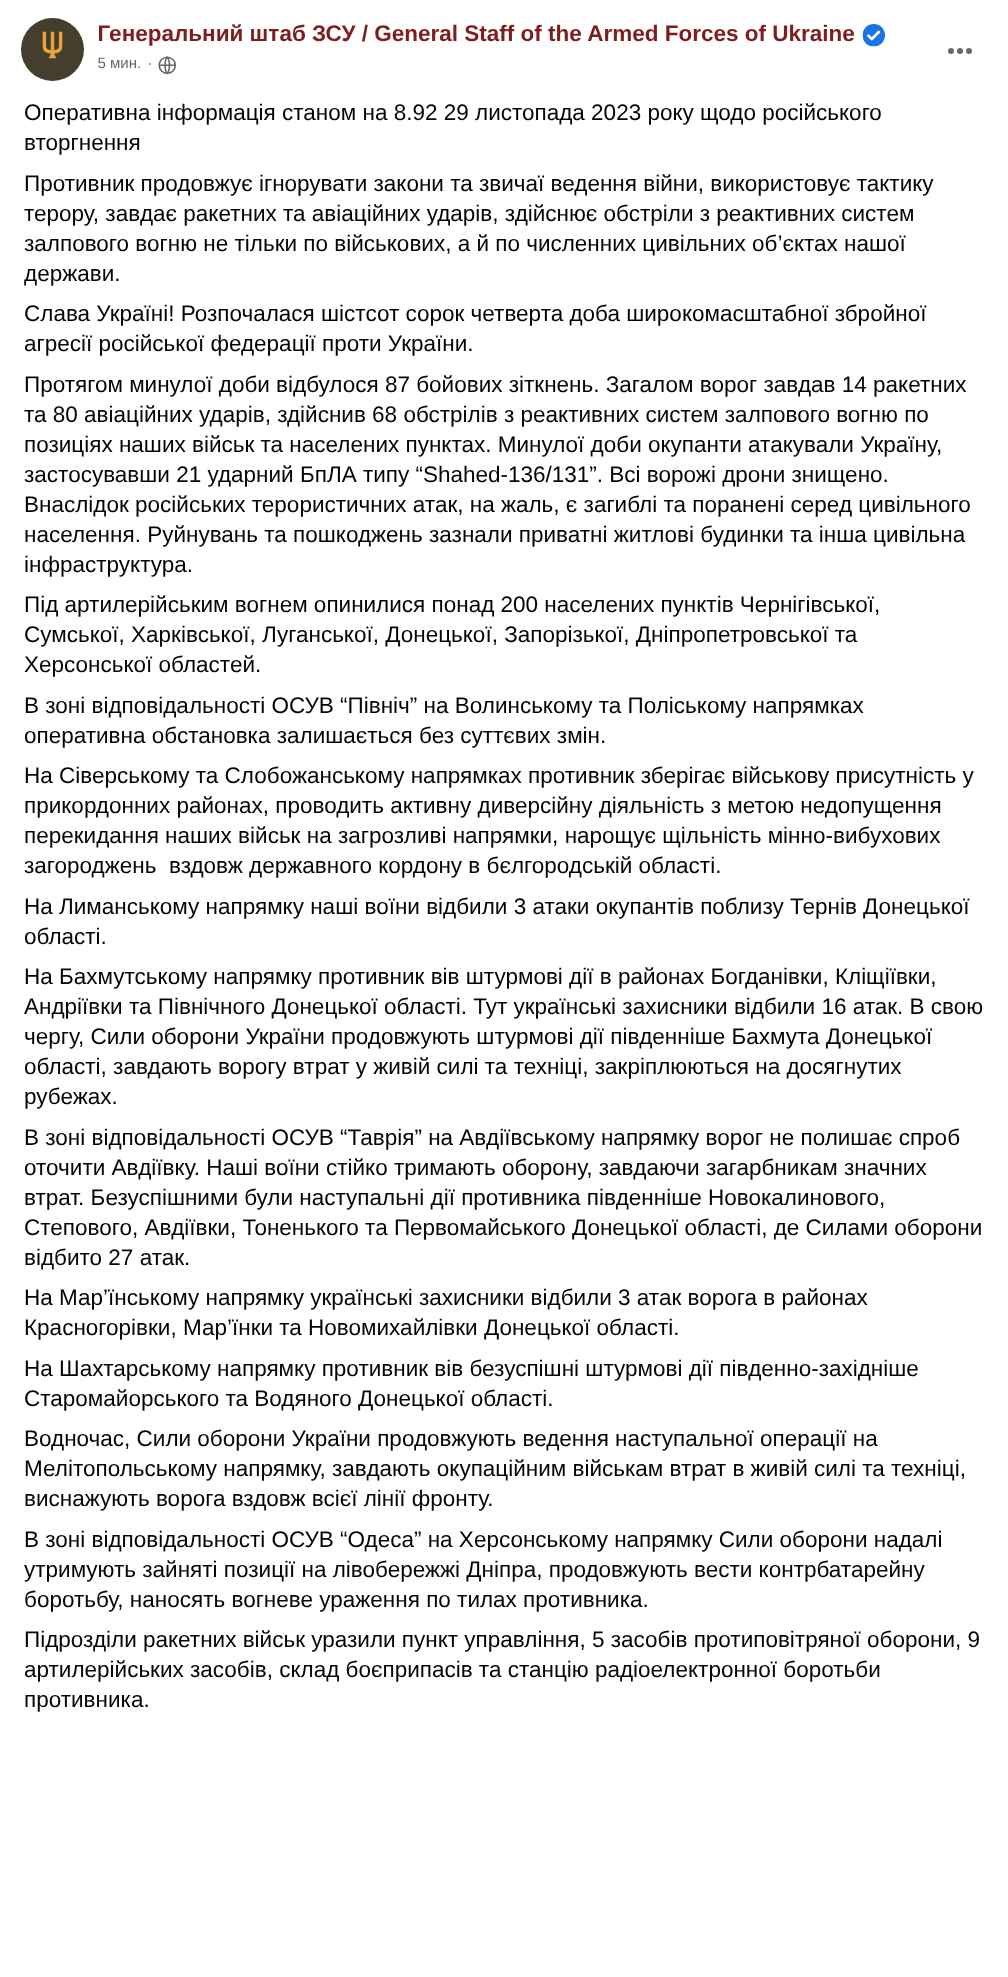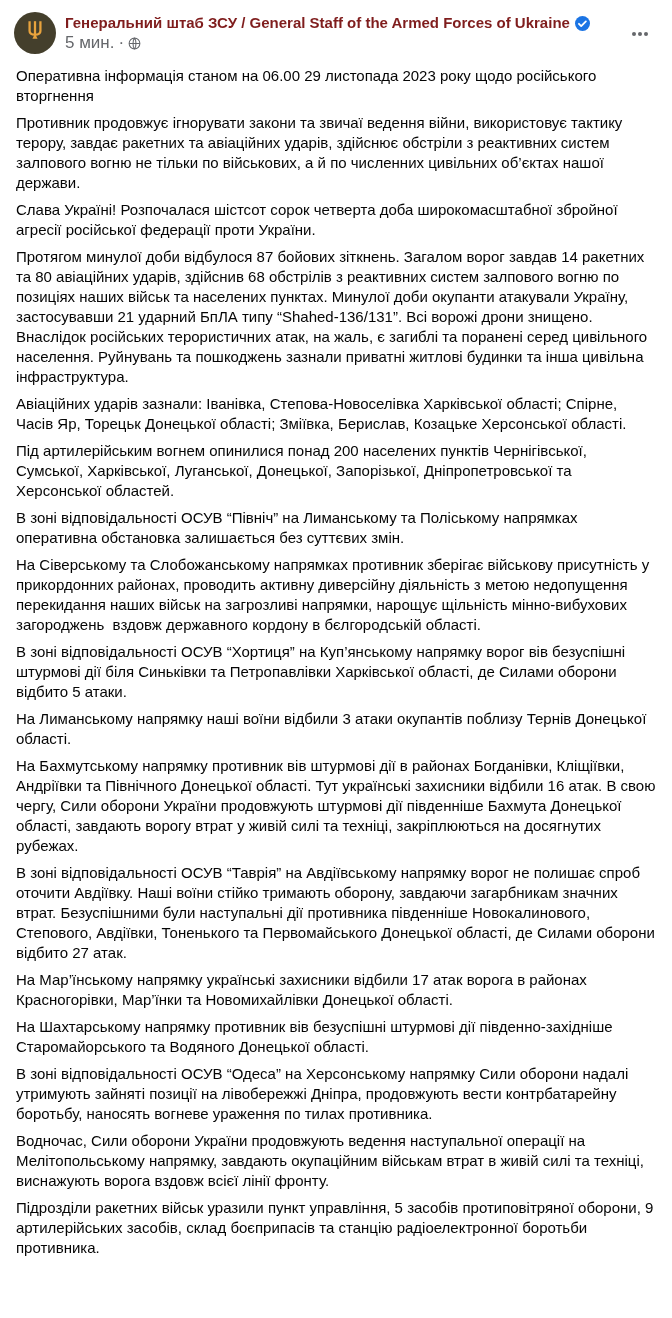--- a/index.html
+++ b/index.html
@@ -47,21 +47,21 @@
     color: #7f1d1d;
     cursor: pointer;
     white-space: nowrap;
   }
   .verified-badge { flex: 0 0 auto; display: inline-flex; }
   .meta-row {
     display: flex;
     align-items: center;
     gap: 4px;
     margin-top: 2px;
-    font-size: 17px;
+    font-size: 10px;
     line-height: 16px;
     color: #65676b;
   }
   .meta-row .timestamp { cursor: pointer; }
   .more-button {
     flex: 0 0 auto;
     width: 32px;
     height: 32px;
     margin-top: 6px;
     border: none;
@@ -136,32 +136,30 @@
             <circle cx="10" cy="10" r="2"></circle>
             <circle cx="16" cy="10" r="2"></circle>
           </g>
         </svg>
       </span>
     </button>
 
   </div>
 
   <div class="post-body">
-      <p>Оперативна інформація станом на 06.00 29 листопада 2023 року щодо російського вторгнення</p>
+      <p>Оперативна інформація станом на 8.92 29 листопада 2023 року щодо російського вторгнення</p>
       <p>Противник продовжує ігнорувати закони та звичаї ведення війни, використовує тактику терору, завдає ракетних та авіаційних ударів, здійснює обстріли з реактивних систем залпового вогню не тільки по військових, а й по численних цивільних об’єктах нашої держави.</p>
       <p>Слава Україні! Розпочалася шістсот сорок четверта доба широкомасштабної збройної агресії російської федерації проти України.</p>
       <p>Протягом минулої доби відбулося 87 бойових зіткнень. Загалом ворог завдав 14 ракетних та 80 авіаційних ударів, здійснив 68 обстрілів з реактивних систем залпового вогню по позиціях наших військ та населених пунктах. Минулої доби окупанти атакували Україну, застосувавши 21 ударний БпЛА типу “Shahed-136/131”. Всі ворожі дрони знищено. Внаслідок російських терористичних атак, на жаль, є загиблі та поранені серед цивільного населення. Руйнувань та пошкоджень зазнали приватні житлові будинки та інша цивільна інфраструктура.</p>
-      <p>Авіаційних ударів зазнали: Іванівка, Степова-Новоселівка Харківської області; Спірне, Часів Яр, Торецьк Донецької області; Зміївка, Берислав, Козацьке Херсонської області.</p>
       <p>Під артилерійським вогнем опинилися понад 200 населених пунктів Чернігівської, Сумської, Харківської, Луганської, Донецької, Запорізької, Дніпропетровської та Херсонської областей.</p>
-      <p>В зоні відповідальності ОСУВ “Північ” на Лиманському та Поліському напрямках оперативна обстановка залишається без суттєвих змін.</p>
+      <p>В зоні відповідальності ОСУВ “Північ” на Волинському та Поліському напрямках оперативна обстановка залишається без суттєвих змін.</p>
       <p>На Сіверському та Слобожанському напрямках противник зберігає військову присутність у прикордонних районах, проводить активну диверсійну діяльність з метою недопущення перекидання наших військ на загрозливі напрямки, нарощує щільність мінно-вибухових загороджень  вздовж державного кордону в бєлгородській області.</p>
-      <p>В зоні відповідальності ОСУВ “Хортиця” на Куп’янському напрямку ворог вів безуспішні штурмові дії біля Синьківки та Петропавлівки Харківської області, де Силами оборони відбито 5 атаки.</p>
       <p>На Лиманському напрямку наші воїни відбили 3 атаки окупантів поблизу Тернів Донецької області.</p>
       <p>На Бахмутському напрямку противник вів штурмові дії в районах Богданівки, Кліщіївки, Андріївки та Північного Донецької області. Тут українські захисники відбили 16 атак. В свою чергу, Сили оборони України продовжують штурмові дії південніше Бахмута Донецької області, завдають ворогу втрат у живій силі та техніці, закріплюються на досягнутих рубежах.</p>
       <p>В зоні відповідальності ОСУВ “Таврія” на Авдіївському напрямку ворог не полишає спроб оточити Авдіївку. Наші воїни стійко тримають оборону, завдаючи загарбникам значних втрат. Безуспішними були наступальні дії противника південніше Новокалинового, Степового, Авдіївки, Тоненького та Первомайського Донецької області, де Силами оборони відбито 27 атак.</p>
-      <p>На Мар’їнському напрямку українські захисники відбили 17 атак ворога в районах Красногорівки, Мар’їнки та Новомихайлівки Донецької області.</p>
+      <p>На Мар’їнському напрямку українські захисники відбили 3 атак ворога в районах Красногорівки, Мар’їнки та Новомихайлівки Донецької області.</p>
       <p>На Шахтарському напрямку противник вів безуспішні штурмові дії південно-західніше Старомайорського та Водяного Донецької області.</p>
+      <p>Водночас, Сили оборони України продовжують ведення наступальної операції на Мелітопольському напрямку, завдають окупаційним військам втрат в живій силі та техніці, виснажують ворога вздовж всієї лінії фронту.</p>
       <p>В зоні відповідальності ОСУВ “Одеса” на Херсонському напрямку Сили оборони надалі утримують зайняті позиції на лівобережжі Дніпра, продовжують вести контрбатарейну боротьбу, наносять вогневе ураження по тилах противника.</p>
-      <p>Водночас, Сили оборони України продовжують ведення наступальної операції на Мелітопольському напрямку, завдають окупаційним військам втрат в живій силі та техніці, виснажують ворога вздовж всієї лінії фронту.</p>
       <p>Підрозділи ракетних військ уразили пункт управління, 5 засобів протиповітряної оборони, 9 артилерійських засобів, склад боєприпасів та станцію радіоелектронної боротьби противника.</p>
     </div>
 
 </div>
 
 </body></html>

